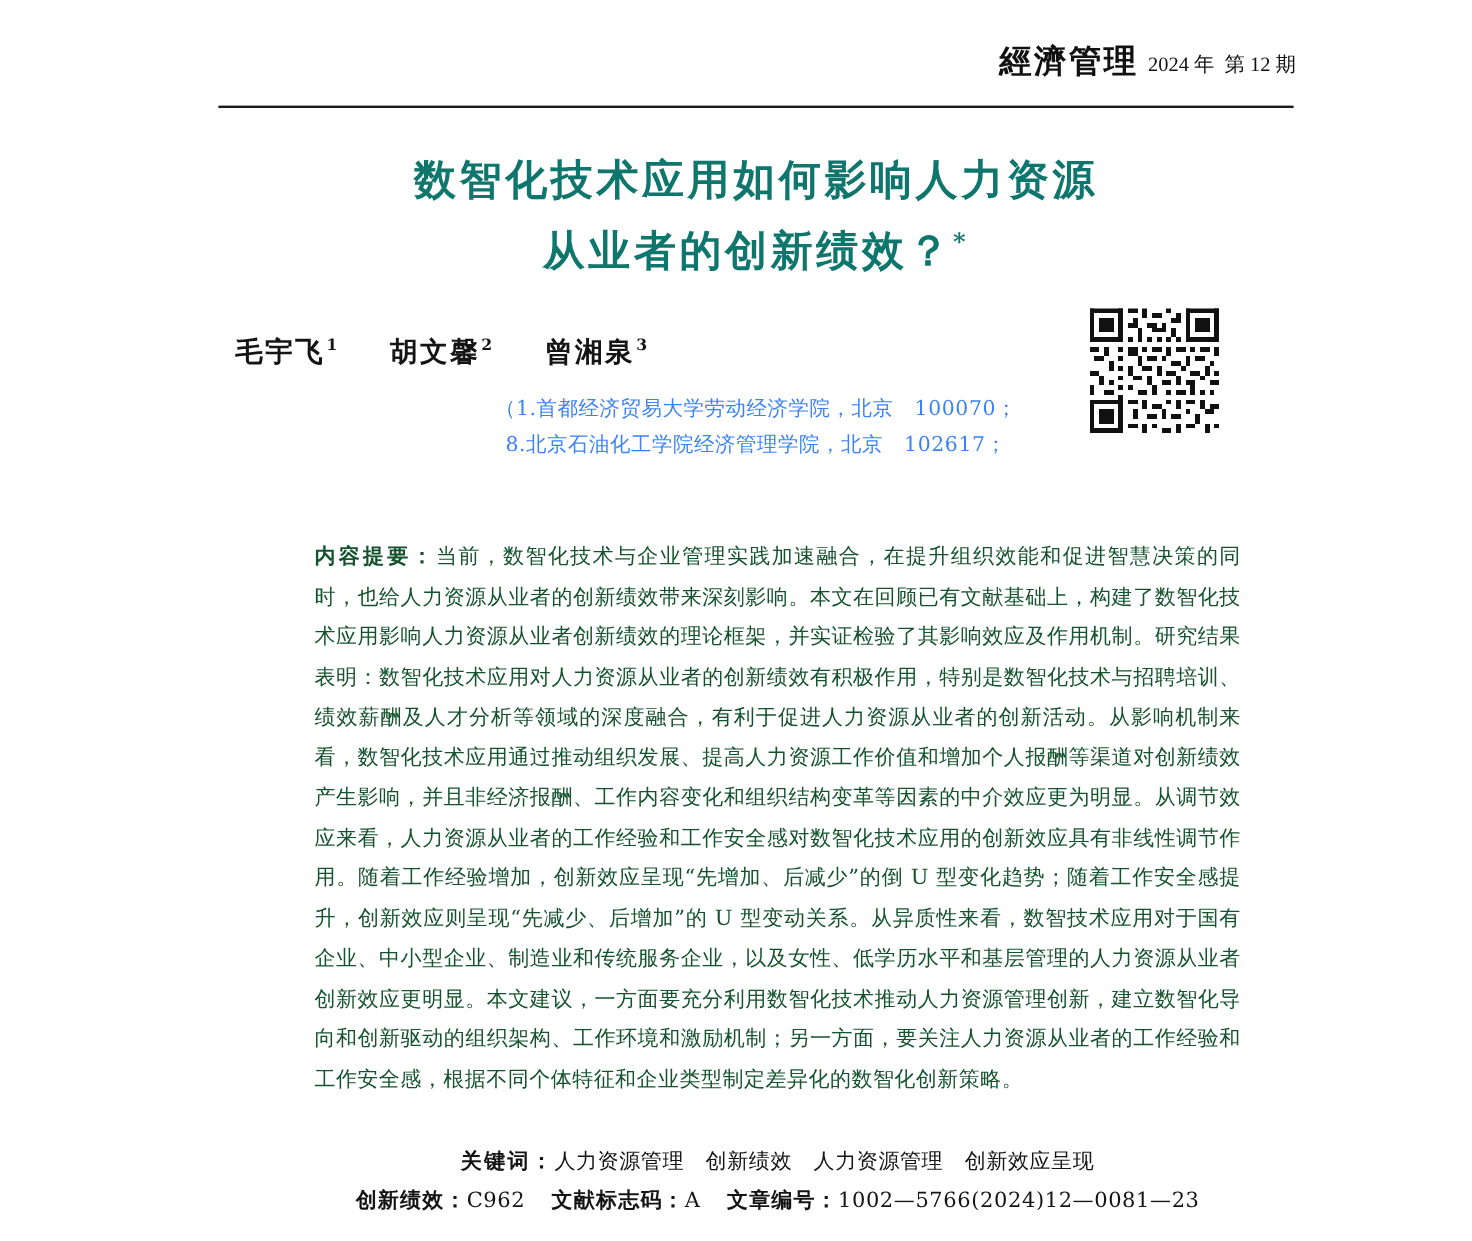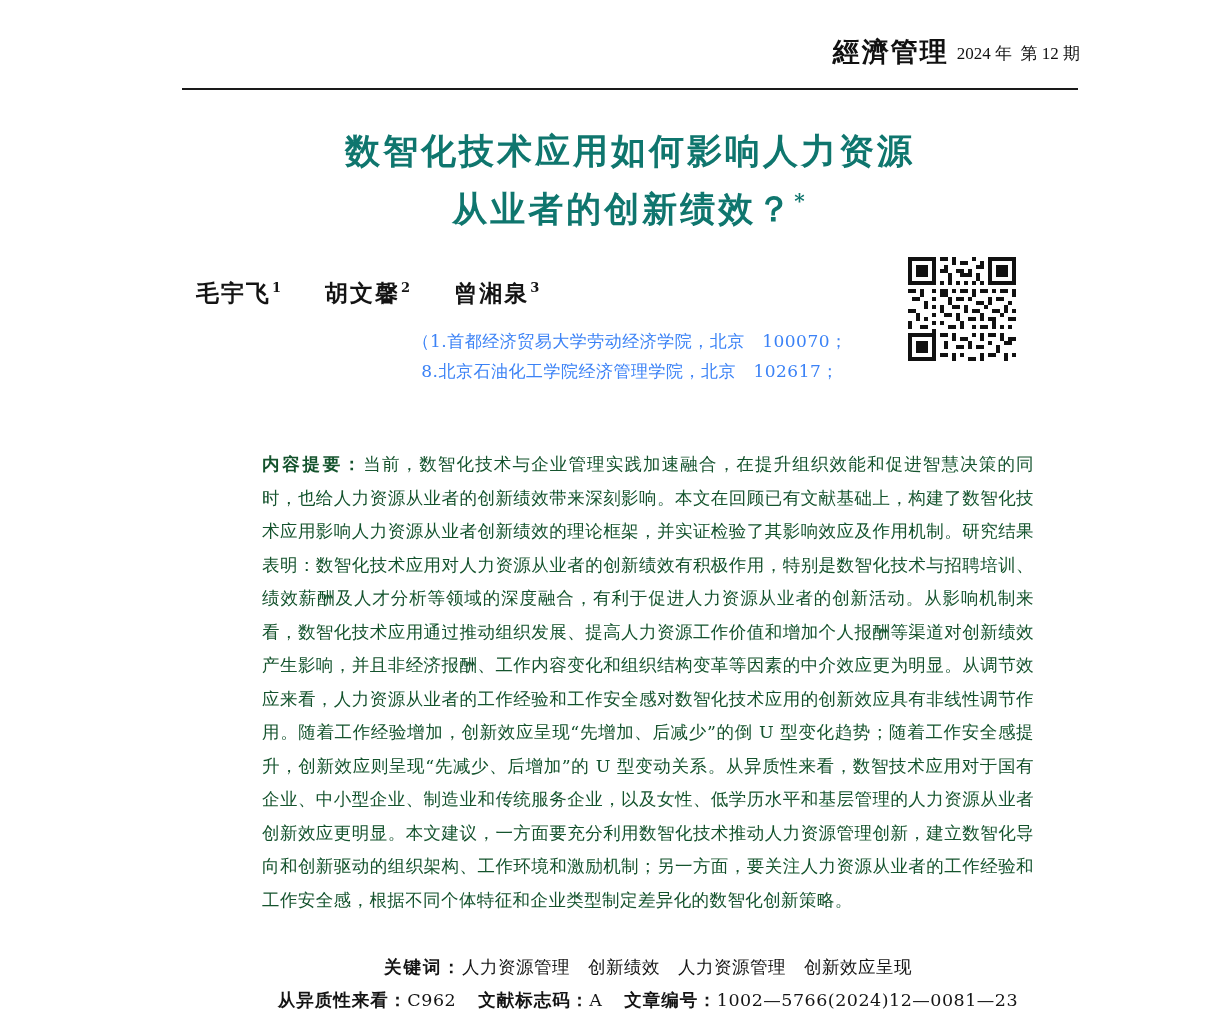--- a/index.html
+++ b/index.html
@@ -333,16 +333,16 @@
 
   <div class="abstract">
     <p><span class="lead">内容提要：</span><span>当前，数智化技术与企业管理实践加速融合，在提升组织效能和促进智慧决策的同时，也给人力资源从业者的创新绩效带来深刻影响。本文在回顾已有文献基础上，构建了数智化技术应用影响人力资源从业者创新绩效的理论框架，并实证检验了其影响效应及作用机制。研究结果表明：数智化技术应用对人力资源从业者的创新绩效有积极作用，特别是数智化技术与招聘培训、绩效薪酬及人才分析等领域的深度融合，有利于促进人力资源从业者的创新活动。从影响机制来看，数智化技术应用通过推动组织发展、提高人力资源工作价值和增加个人报酬等渠道对创新绩效产生影响，并且非经济报酬、工作内容变化和组织结构变革等因素的中介效应更为明显。从调节效应来看，人力资源从业者的工作经验和工作安全感对数智化技术应用的创新效应具有非线性调节作用。随着工作经验增加，创新效应呈现“先增加、后减少”的倒 U 型变化趋势；随着工作安全感提升，创新效应则呈现“先减少、后增加”的 U 型变动关系。从异质性来看，数智技术应用对于国有企业、中小型企业、制造业和传统服务企业，以及女性、低学历水平和基层管理的人力资源从业者创新效应更明显。本文建议，一方面要充分利用数智化技术推动人力资源管理创新，建立数智化导向和创新驱动的组织架构、工作环境和激励机制；另一方面，要关注人力资源从业者的工作经验和工作安全感，根据不同个体特征和企业类型制定差异化的数智化创新策略。</span></p>
   </div>
 
   <div class="keywords">
     <span class="kw-label">关键词：</span><span class="kw-item">人力资源管理</span><span class="kw-item">创新绩效</span><span class="kw-item">人力资源管理</span><span class="kw-item">创新效应呈现</span>
   </div>
 
   <div class="classno">
-    <span class="seg"><span class="lbl">从异质性来看：</span><span>C962</span></span><span class="seg"><span class="lbl">文献标志码：</span><span>A</span></span><span class="seg"><span class="lbl">文章编号：</span><span>1002—5766(2024)12—0081—23</span></span>
+    <span class="seg"><span class="lbl">创新绩效：</span><span>C962</span></span><span class="seg"><span class="lbl">文献标志码：</span><span>A</span></span><span class="seg"><span class="lbl">文章编号：</span><span>1002—5766(2024)12—0081—23</span></span>
   </div>
 
 </div>
 
 </body></html>

